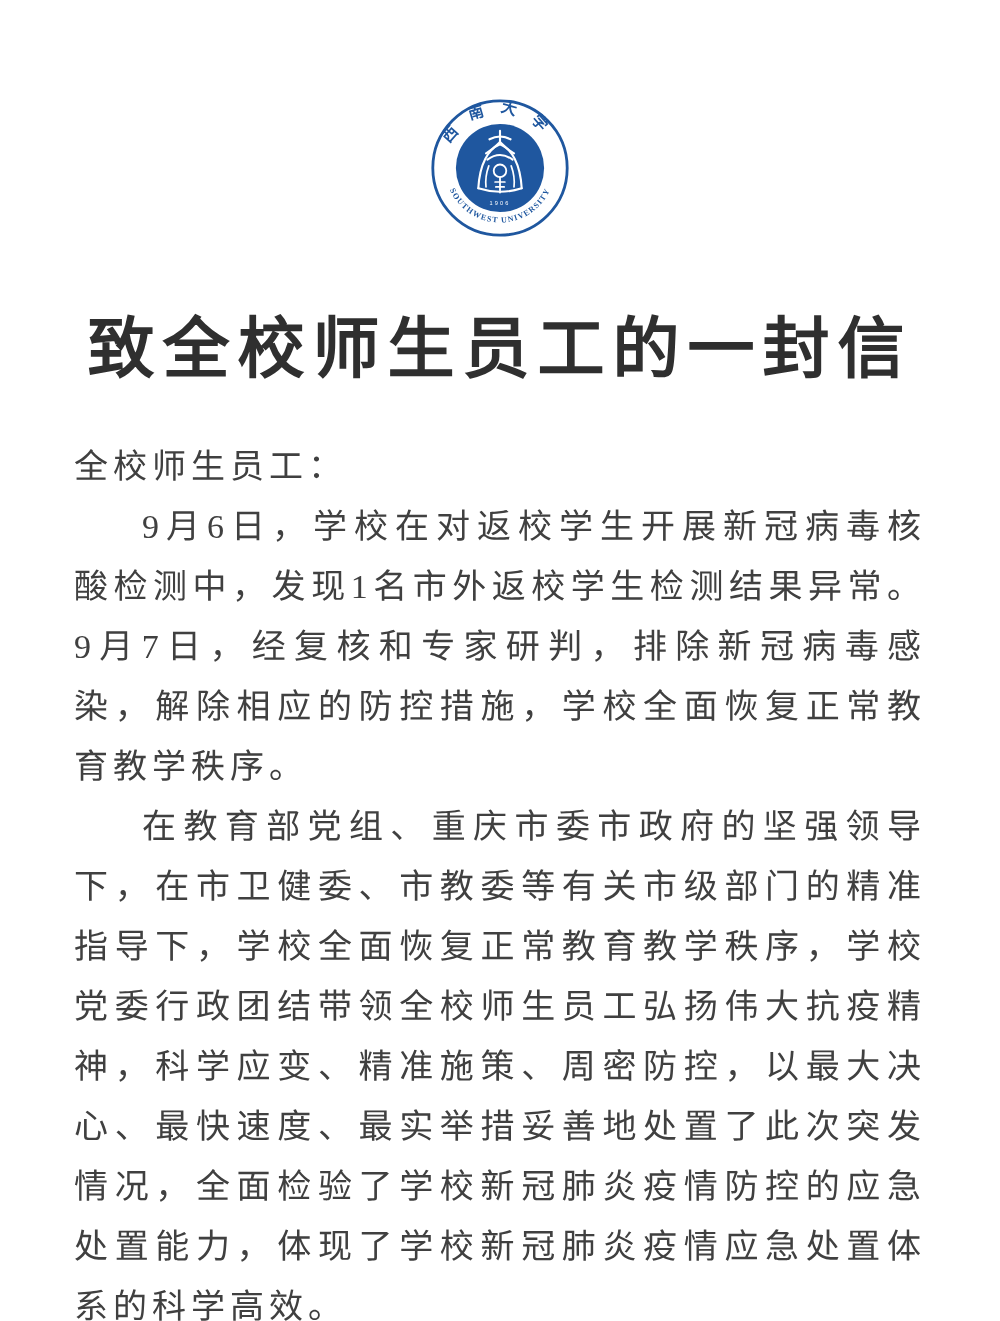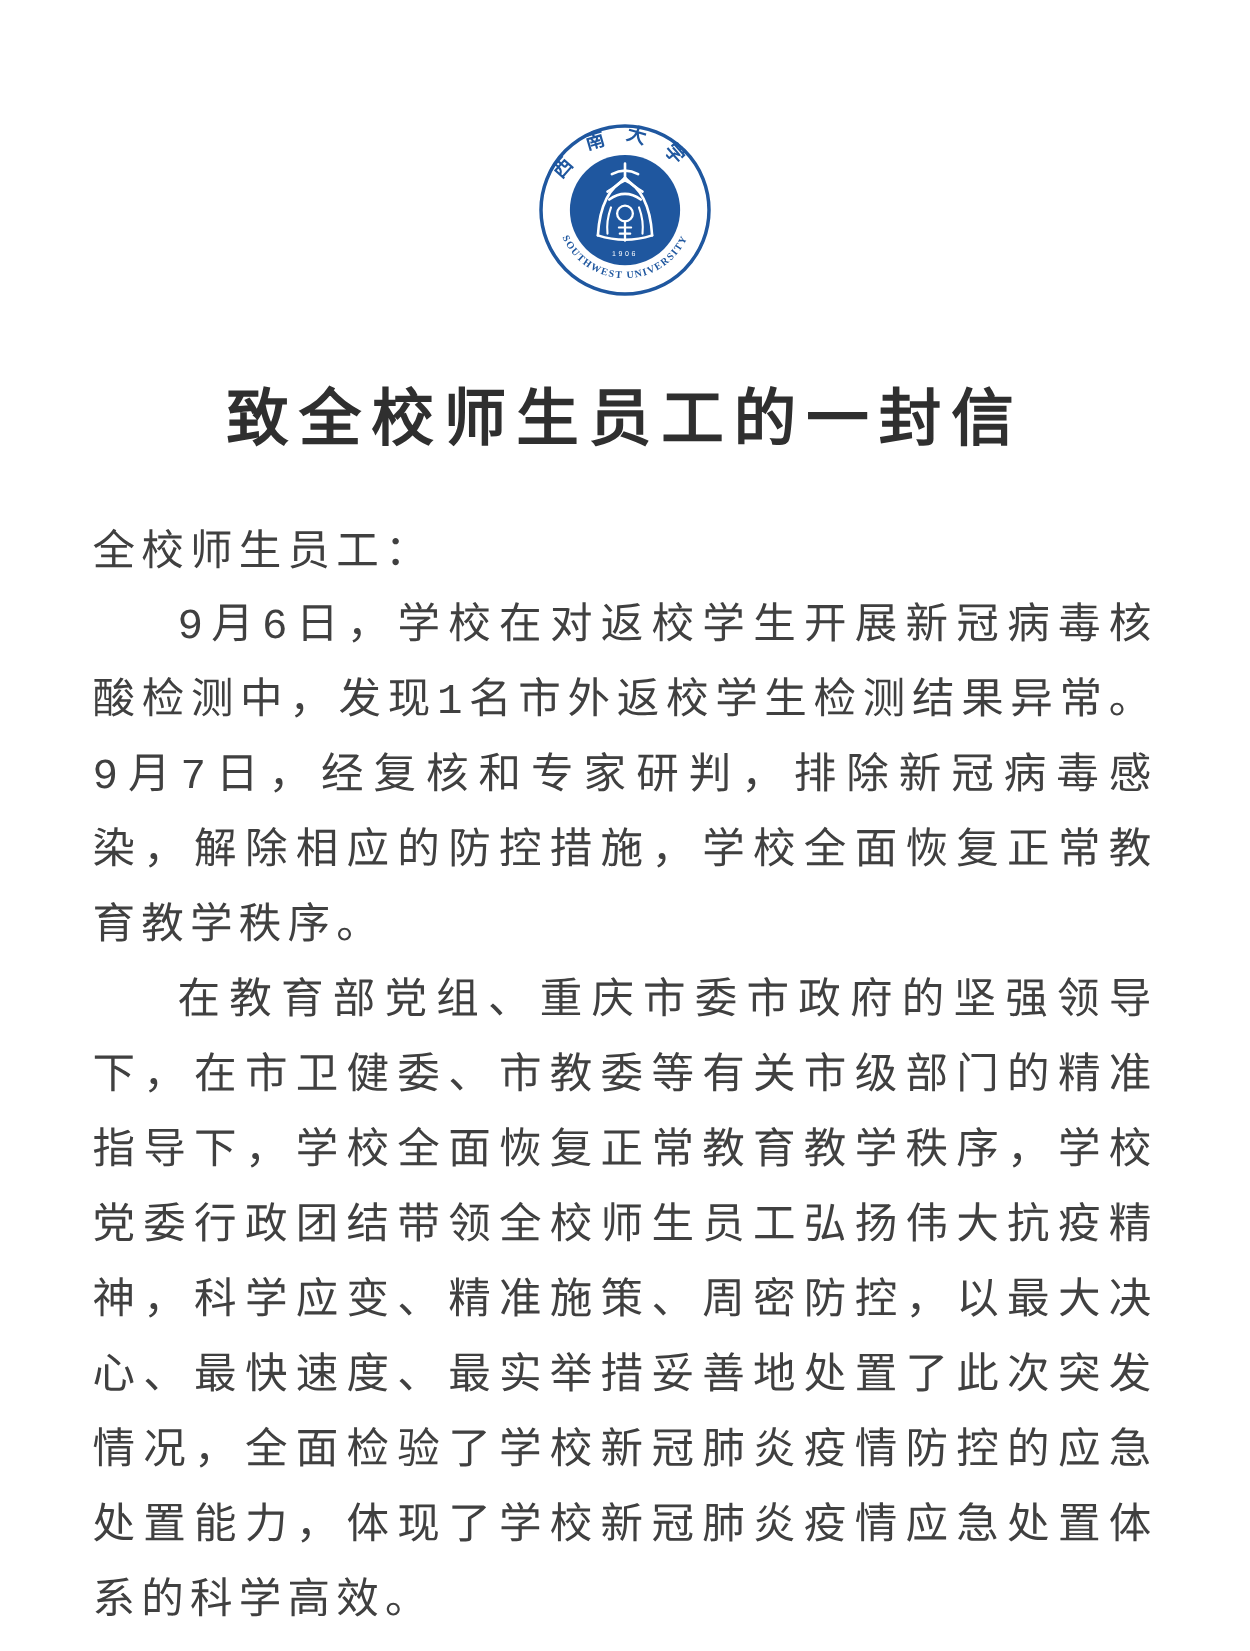--- a/index.html
+++ b/index.html
@@ -25,21 +25,21 @@
     display:flex;
     justify-content:center;
   }
   .logo-wrap svg{
     width:140px;height:140px;
     display:block;
   }
   .title{
     margin:56px 0 0 0;
     text-align:center;
-    font-size:50px;
+    font-size:67px;
     font-weight:bold;
     letter-spacing:8px;
     color:var(--title-color);
     font-family:"Liberation Serif","DejaVu Serif",serif;
   }
   .letter-body{
     width:852px;
     margin:46px auto 0 auto;
     font-size:34px;
     line-height:60px;
@@ -47,21 +47,20 @@
     color:var(--body-color);
     text-align:justify;
     text-justify:inter-ideograph;
   }
   .letter-body p{
     margin:0;
     padding:0;
   }
   .para{
     text-indent:2em;
-    font-family:Liberation Mono, monospace;
   }
   .seal-ring{fill:#ffffff;stroke:var(--logo-blue);}
   .seal-disc{fill:var(--logo-blue);}
   .seal-arc-text{fill:var(--logo-blue);font-family:"Liberation Serif","DejaVu Serif",serif;}
   .seal-emblem{stroke:#ffffff;fill:none;stroke-linecap:round;stroke-linejoin:round;}
   .seal-year{fill:#ffffff;font-family:"Liberation Sans","DejaVu Sans",sans-serif;}
 </style>
 </head>
 <body>
 

